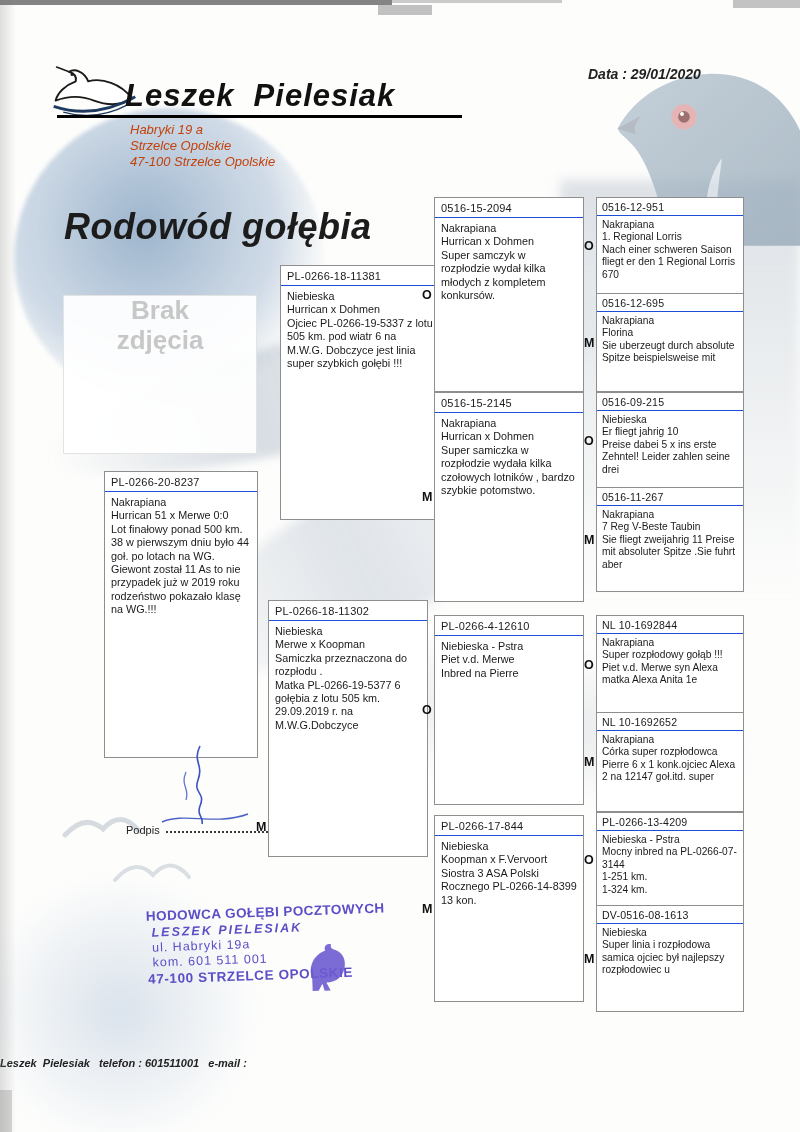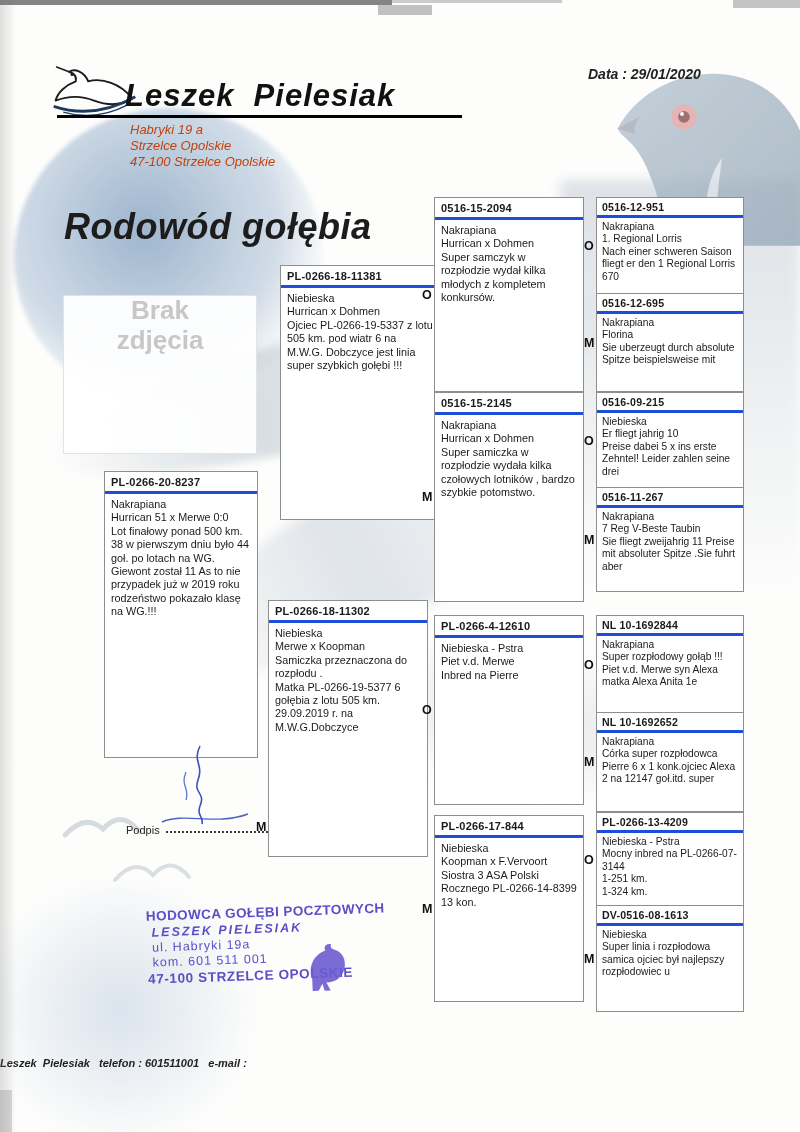--- a/index.html
+++ b/index.html
@@ -2,21 +2,21 @@
 <html><head>
 <meta charset="utf-8">
 <style>
   html,body{margin:0;padding:0}
   body{width:800px;height:1132px;position:relative;overflow:hidden;background:#fdfdfc;
        font-family:"Liberation Sans",sans-serif;color:#1a1a1a}
   .wm{position:absolute;pointer-events:none;z-index:0}
   .art{position:absolute;pointer-events:none;z-index:6}
   .layer{position:absolute;z-index:2}
   .pbox{position:absolute;z-index:3;background:#fff;border:1px solid #8e8e8e}
-  .pbox .ring{font-weight:bold;font-size:11px;padding:4px 6px 3px;border-bottom:3px solid #1d4ed8;letter-spacing:.2px}
+  .pbox .ring{font-weight:normal;font-size:11px;padding:4px 6px 3px;border-bottom:1px solid #1d4ed8;letter-spacing:.2px}
   .pbox .body{font-size:10.8px;line-height:1.24;padding:4px 6px;white-space:pre-line}
   .pbox.sm .ring{font-size:10.6px;padding:3px 5px 2px}
   .pbox.sm .body{font-size:10.2px;padding:3px 5px;line-height:1.22}
   .marker{position:absolute;left:-13px;top:50%;transform:translateY(-50%);font-weight:bold;font-size:12.5px;color:#101010;z-index:4}
   .marker.low{top:auto;bottom:22px;transform:none}
   .photo-box{position:absolute;z-index:3;background:rgba(255,255,255,.93);border:1px solid #e3e3e3;
              display:flex;align-items:flex-start;justify-content:center}
   .photo-box span{white-space:pre-line;text-align:center;color:#c7c7c7;font-size:26px;font-weight:bold;line-height:1.15}
   .brand-name{position:absolute;z-index:2;font-size:31px;font-weight:bold;font-style:italic;letter-spacing:1px;white-space:pre;color:#111}
   .brand-rule{position:absolute;z-index:2;background:#000;height:3px}

